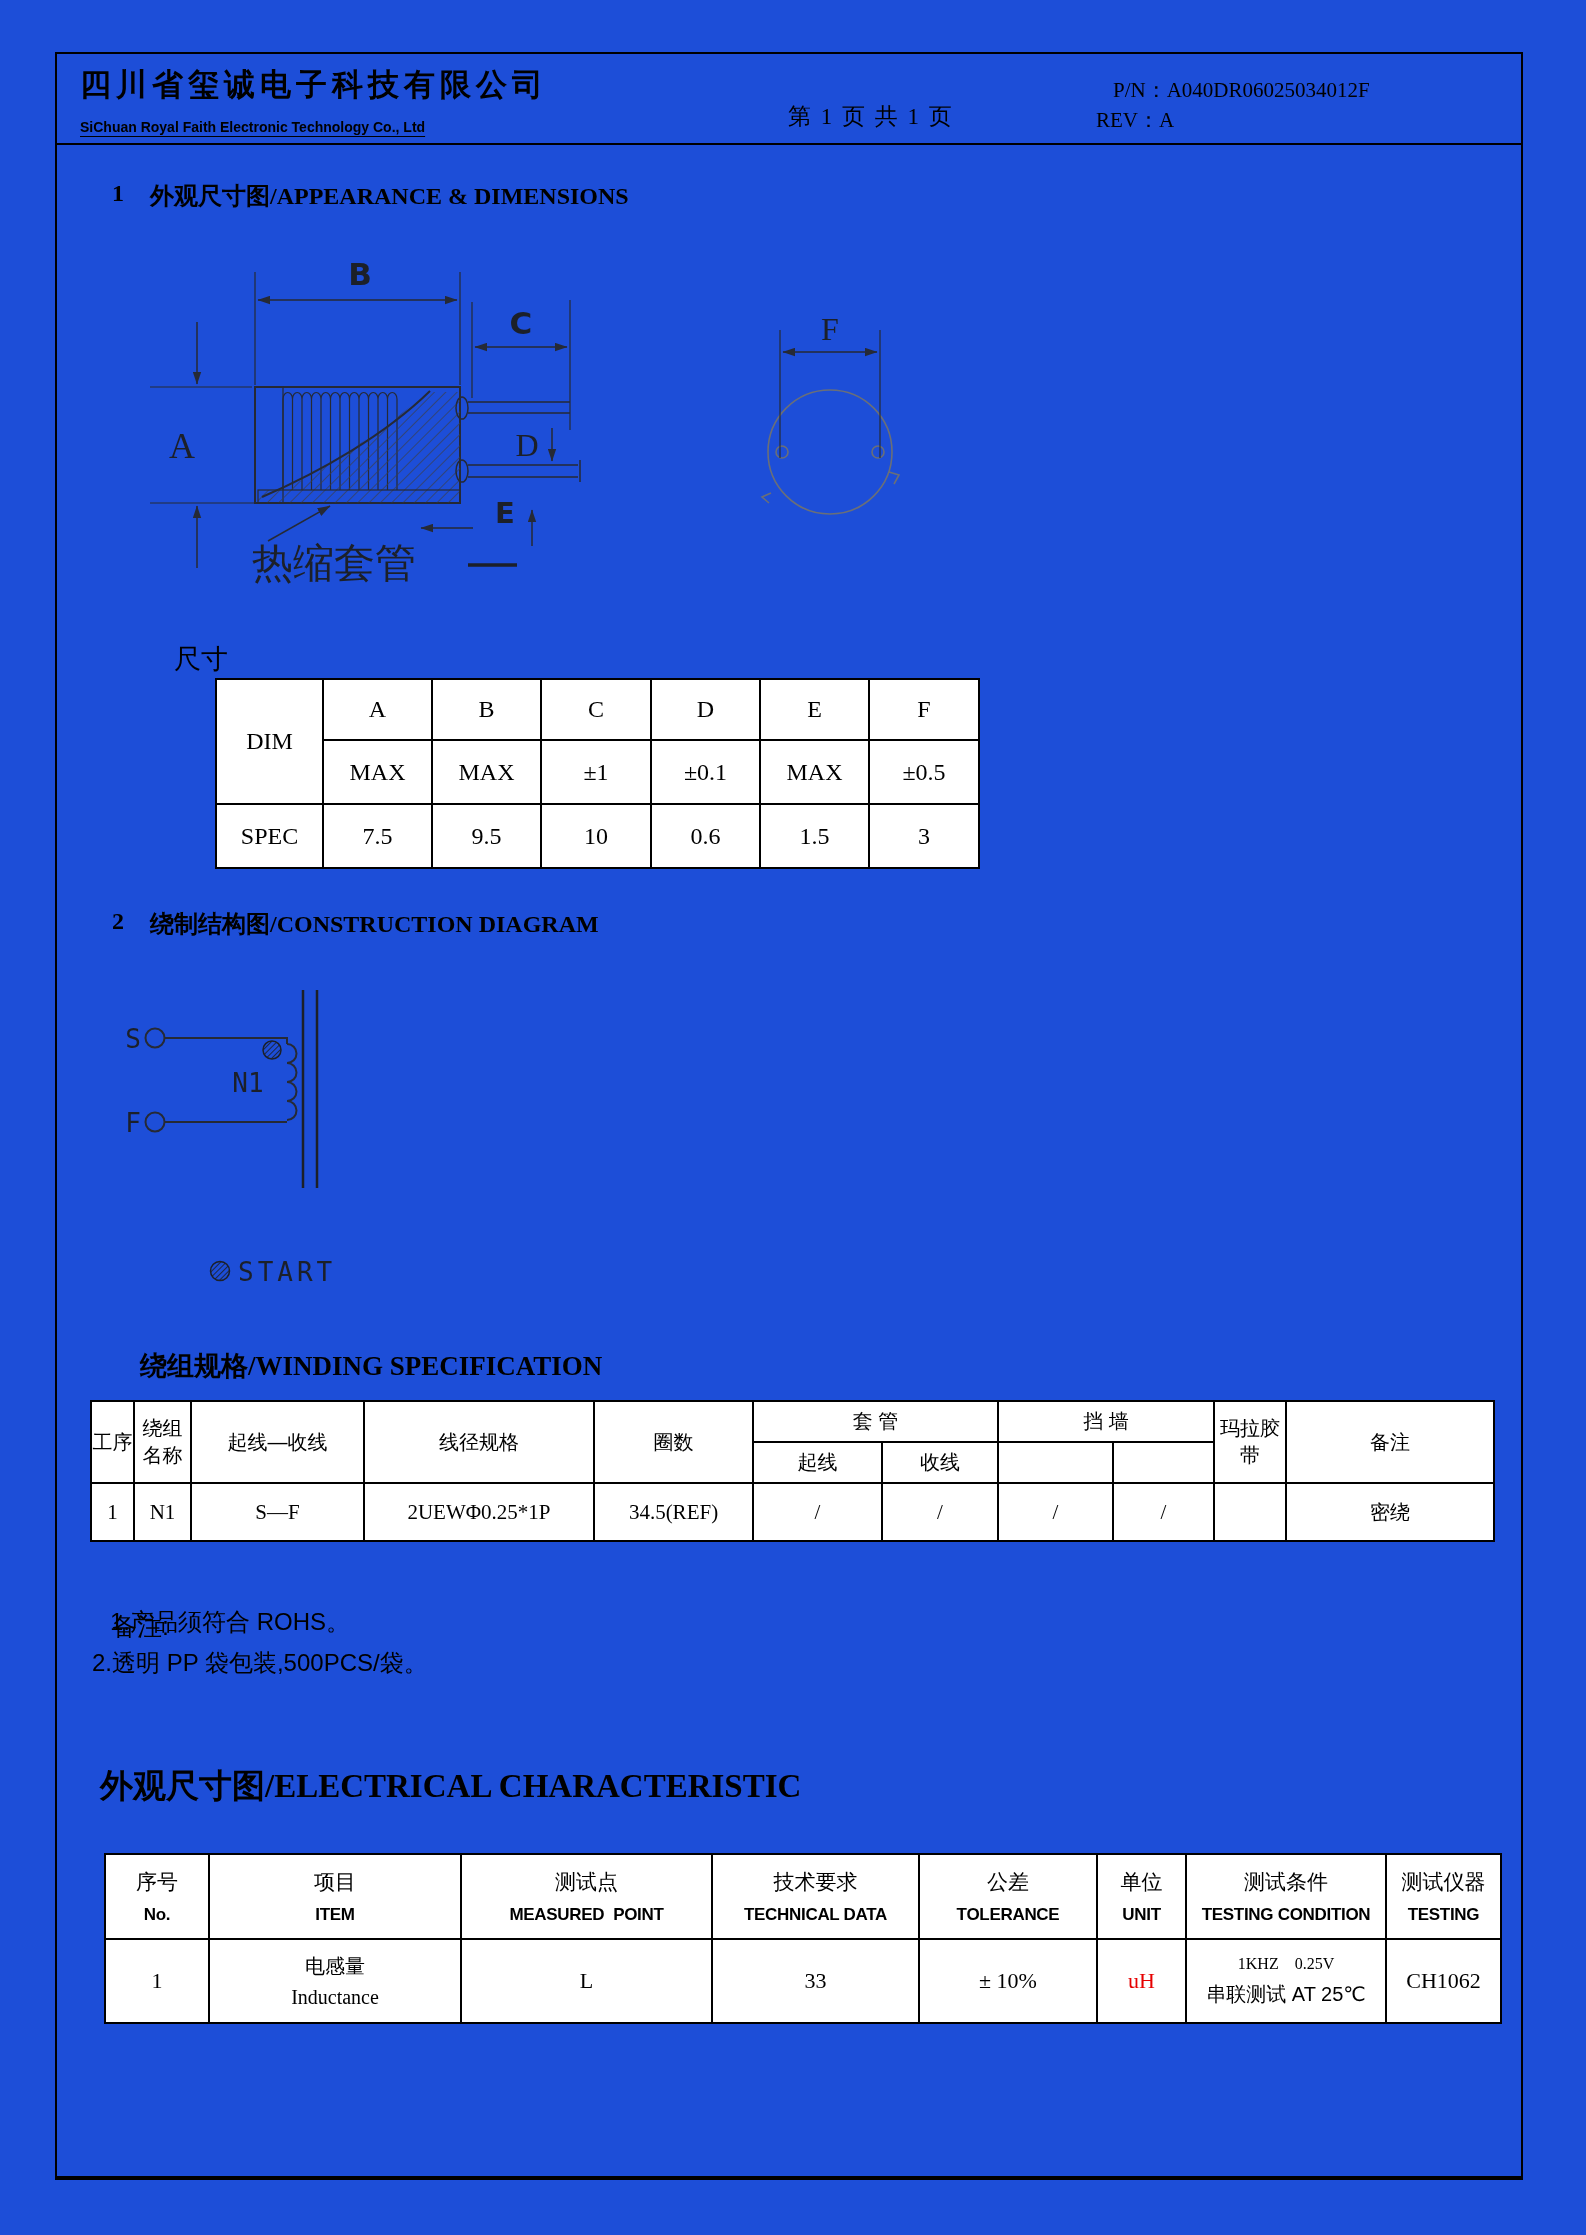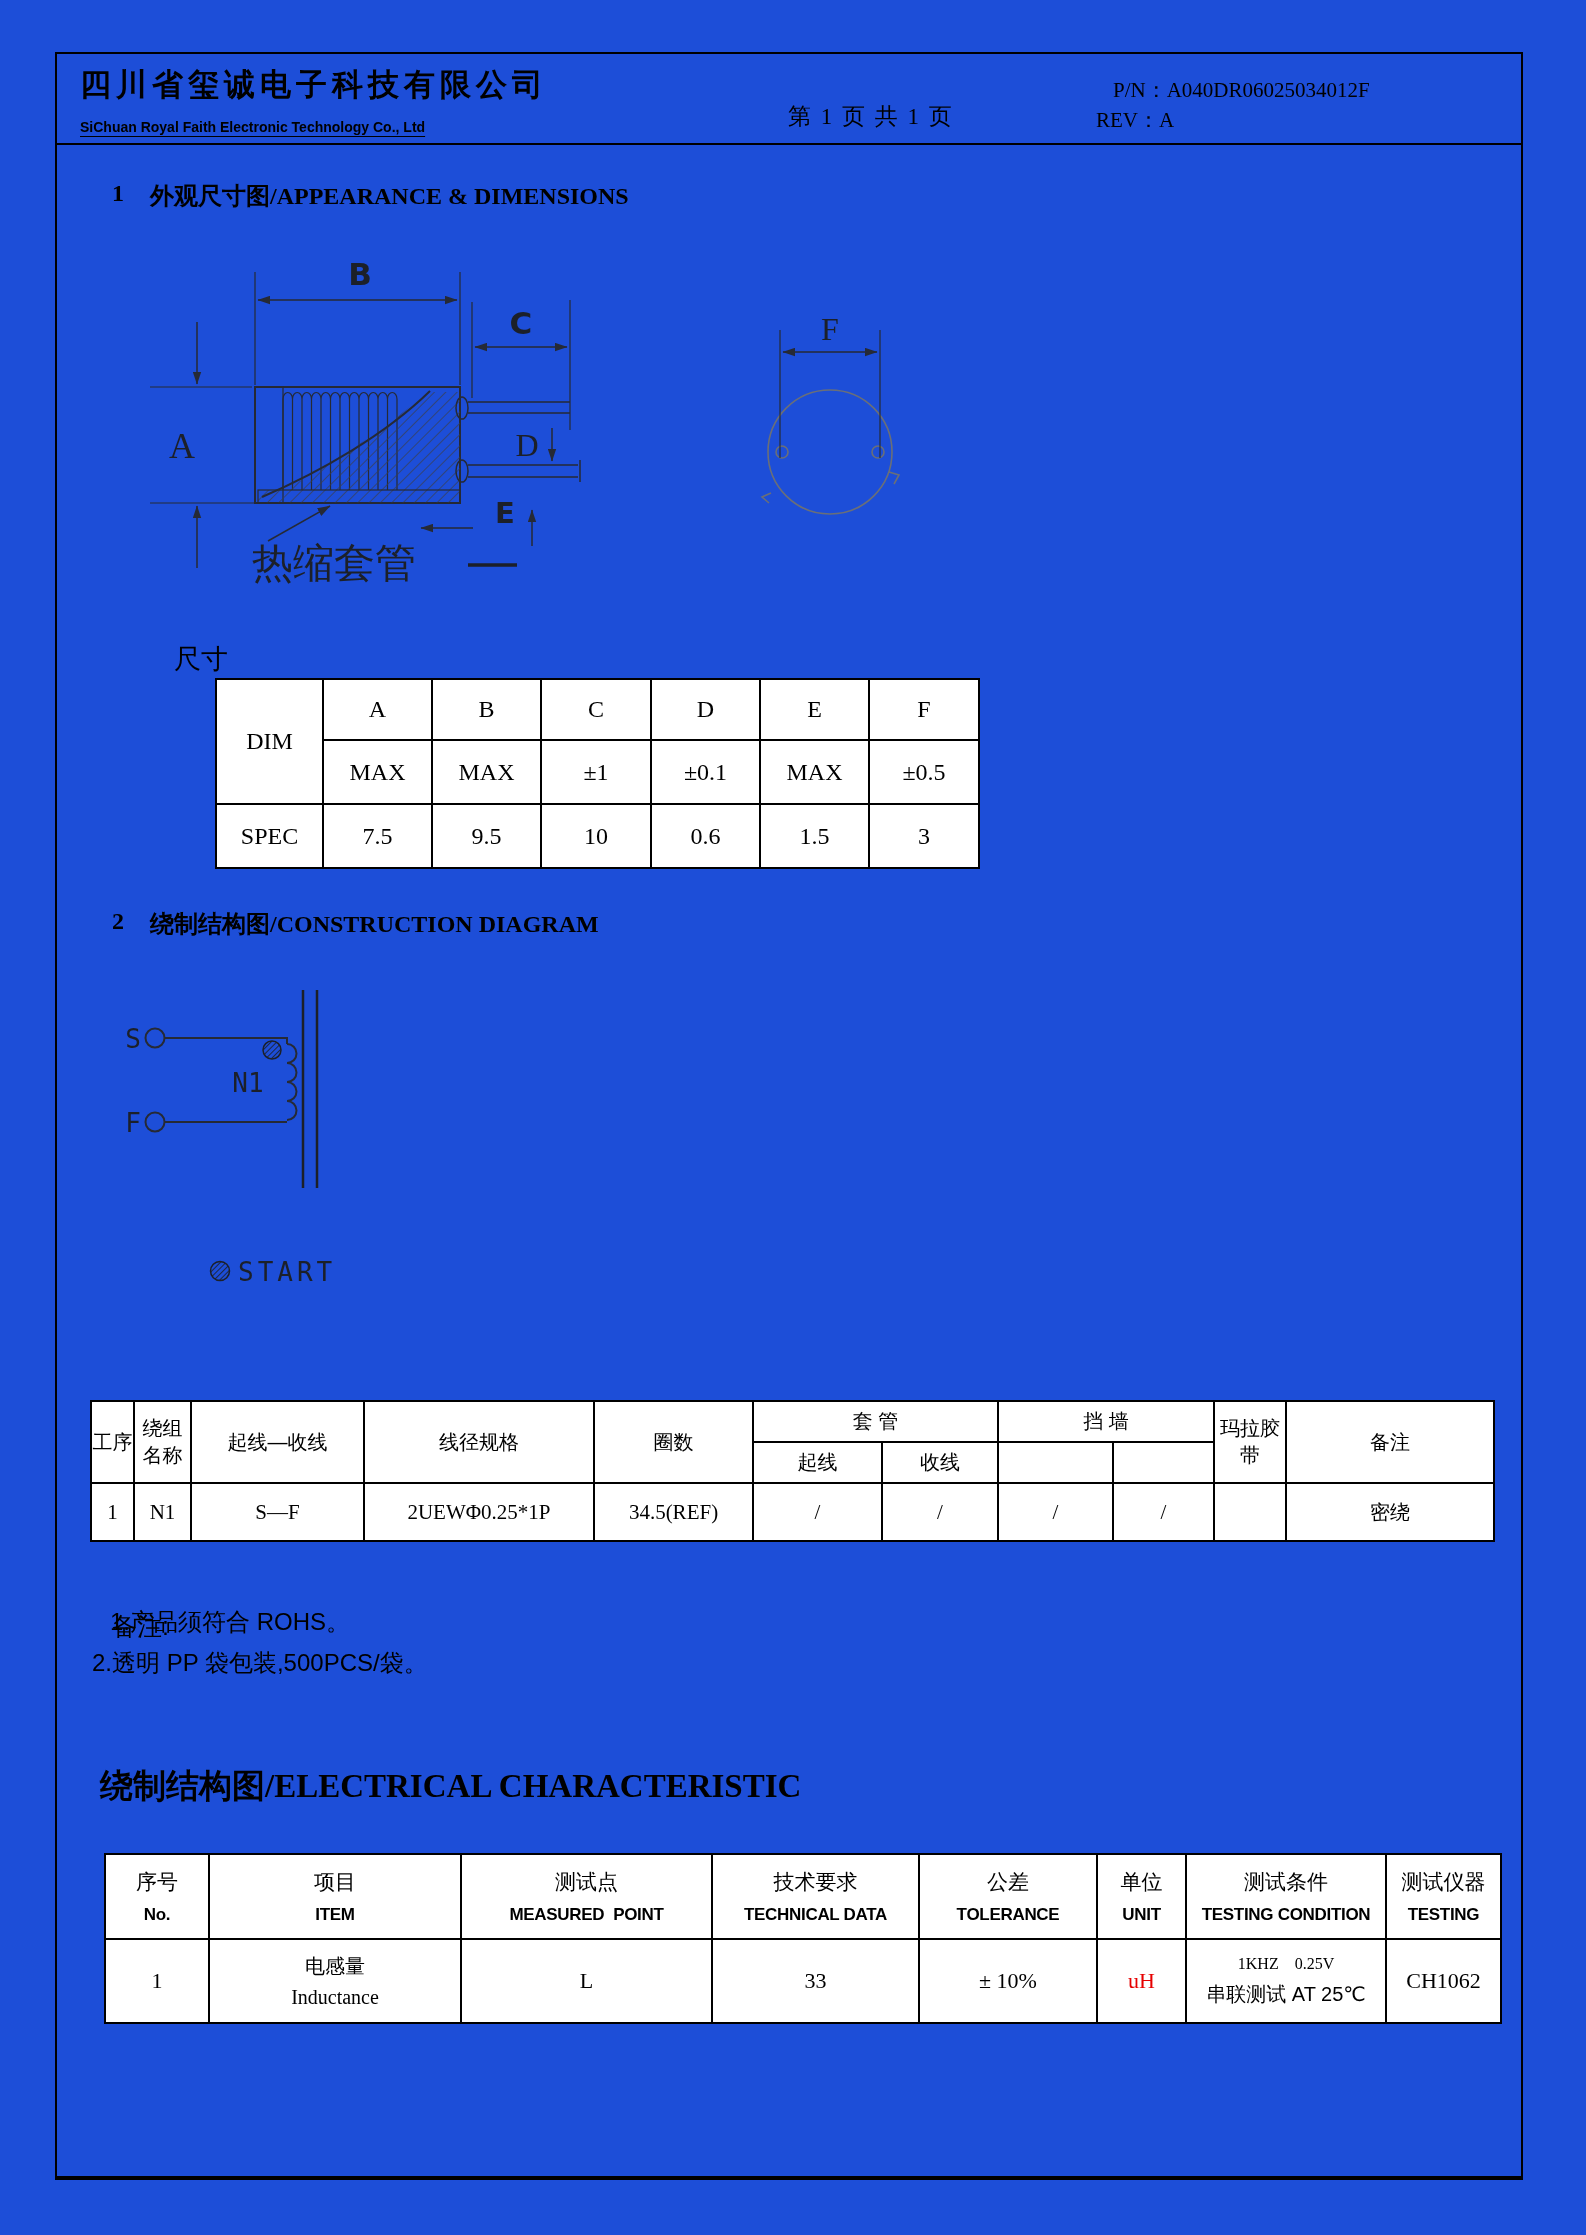--- a/index.html
+++ b/index.html
@@ -231,20 +231,21 @@
       <circle cx="220" cy="1271" r="9.5" fill="url(#hatchD2)" stroke="#1c2029" stroke-width="1.5"></circle>
       <text class="cadtxt" x="238" y="1281" style="letter-spacing:4px;">START</text>
     </g>
     <defs>
       <pattern id="hatchD2" width="4" height="4" patternUnits="userSpaceOnUse" patternTransform="rotate(45)">
         <line x1="0" y1="0" x2="0" y2="4" stroke="#1c2029" stroke-width="1.7"></line>
       </pattern>
     </defs>
   </svg>
 
+  <div class="abs sub-title serif" style="left:140px;top:1348px;">绕组规格/WINDING SPECIFICATION</div>
   <table class="wind-table">
     <colgroup>
       <col style="width:43px">
         <col style="width:57px">
         <col style="width:173px">
         <col style="width:230px">
         <col style="width:159px">
       <col style="width:129px">
         <col style="width:116px">
         <col style="width:115px">
@@ -283,21 +284,21 @@
       <td class="val"></td>
       <td>密绕</td>
     </tr>
   </tbody>
     </table>
 
   <div class="abs notes-title" style="left:112px;top:1566px;margin-top:44px;">备注:</div>
   <div class="abs note-item" style="left:110px;top:1606px;">1.产品须符合 ROHS。</div>
   <div class="abs note-item" style="left:92px;top:1647px;">2.透明 PP 袋包装,500PCS/袋。</div>
 
-  <div class="abs big-title serif" style="left:100px;top:1764px;">绕制结构图/ELECTRICAL CHARACTERISTIC</div>
+  <div class="abs big-title serif" style="left:100px;top:1764px;">外观尺寸图/ELECTRICAL CHARACTERISTIC</div>
   <table class="elec-table">
     <colgroup>
       <col style="width:104px">
         <col style="width:252px">
         <col style="width:251px">
         <col style="width:207px">
       <col style="width:178px">
         <col style="width:89px">
         <col style="width:200px">
         <col style="width:115px">

